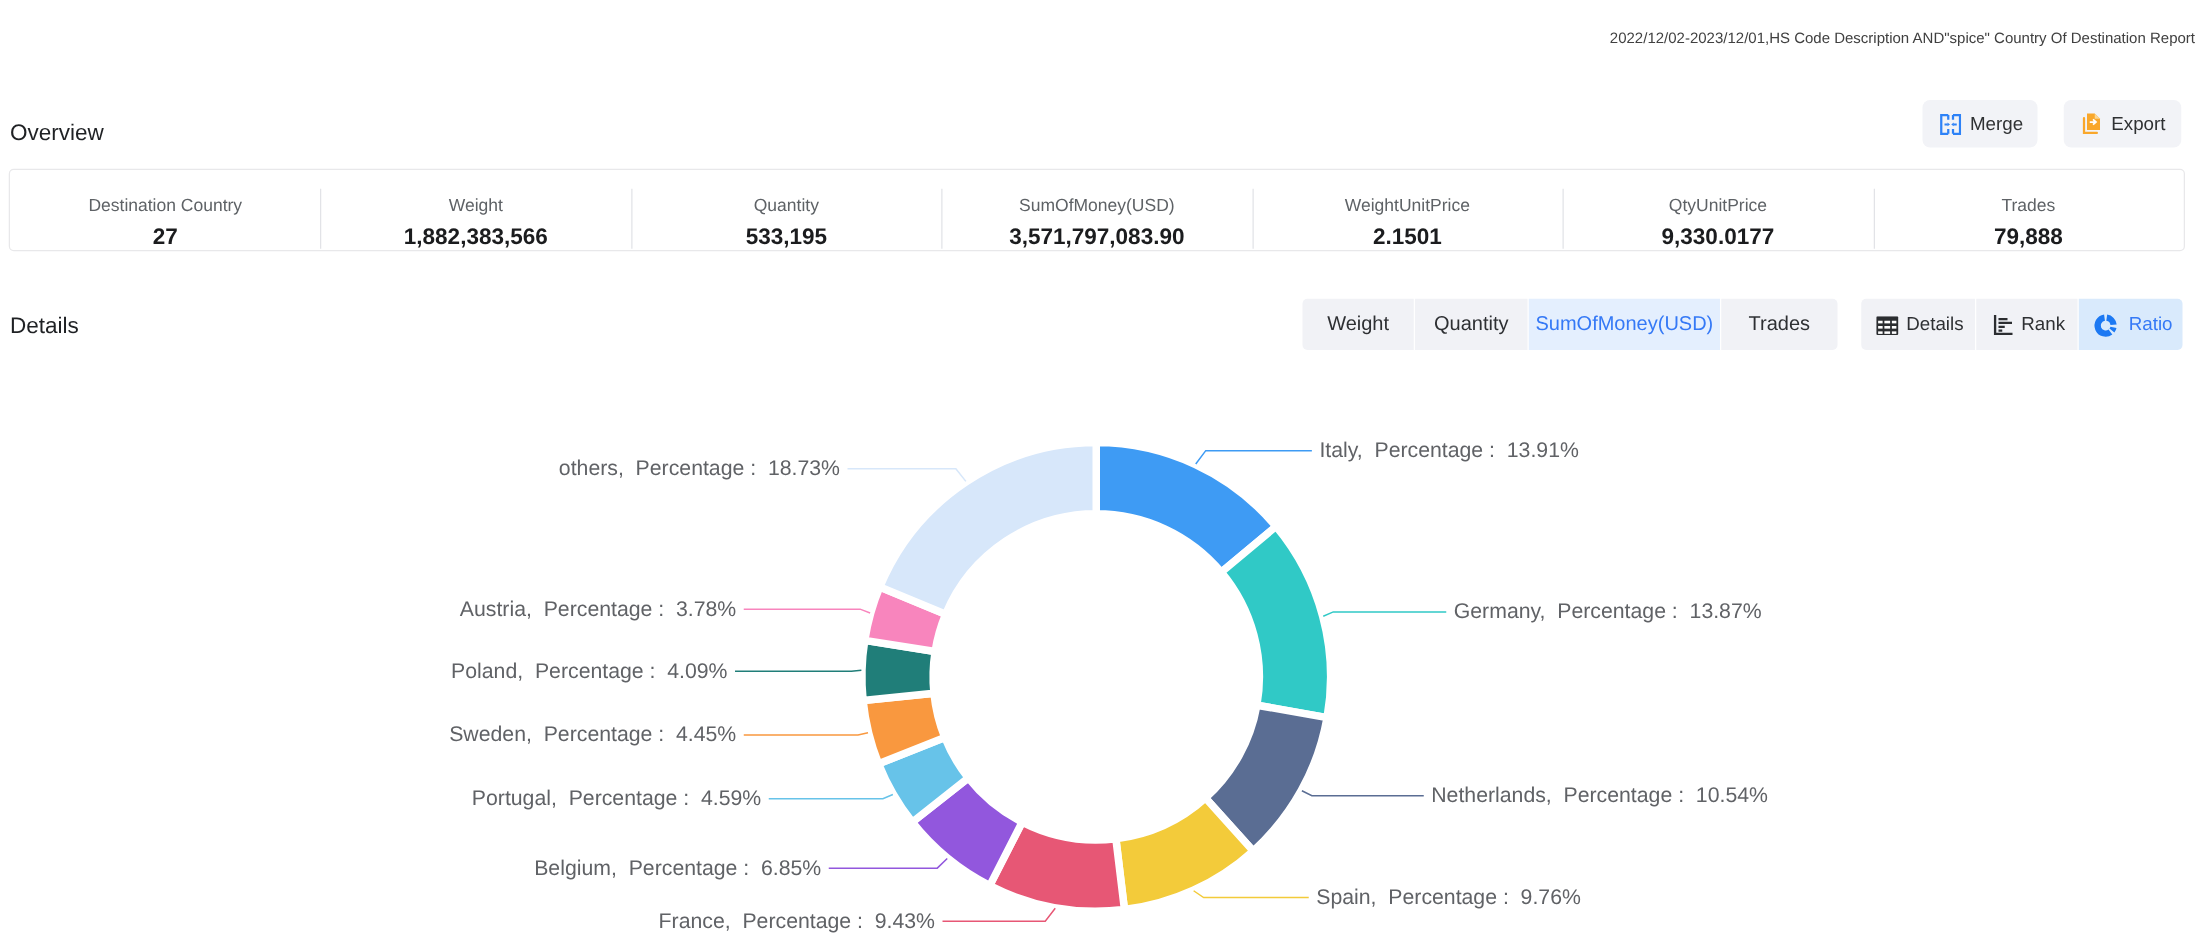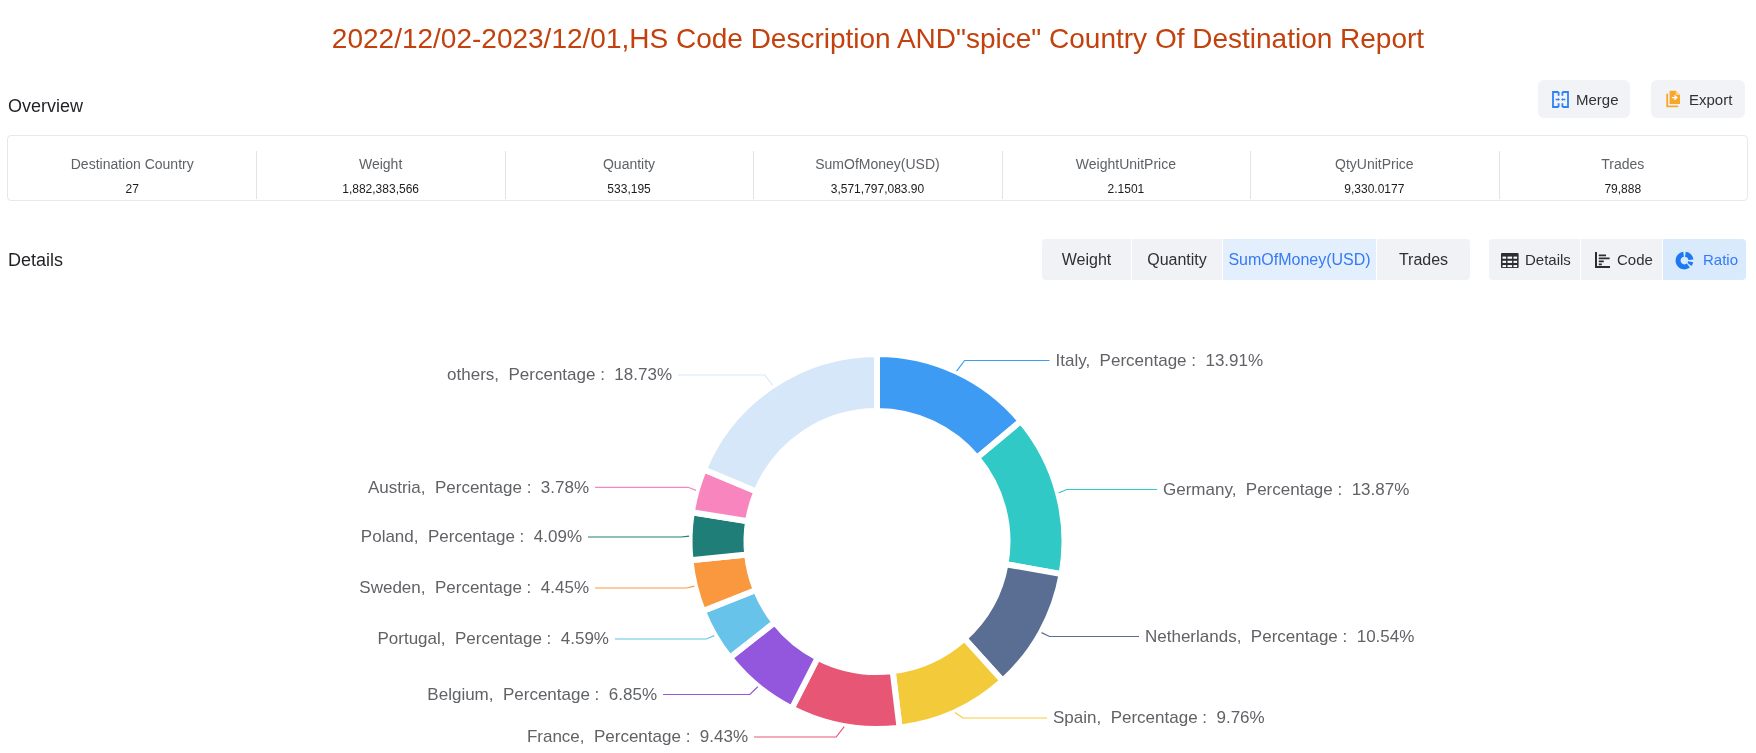--- a/index.html
+++ b/index.html
@@ -1,23 +1,23 @@
 <!DOCTYPE html>
 <html><head><meta charset="utf-8"><style>
 *{margin:0;padding:0;box-sizing:border-box}
 html,body{width:1756px;height:753px;background:#fff;font-family:"Liberation Sans",sans-serif;overflow:hidden;position:relative}
 .abs{position:absolute}
-.title{left:0;right:0;top:23px;text-align:center;font-size:28px;color:#c2410c}
+.title{left:0;right:0;top:23px;text-align:right;font-size:12px;color:#404040}
 .h2{font-size:18px;font-weight:normal;color:#1f2124}
 .btn{background:#f2f3f7;border-radius:6px;height:38px;font-size:15px;color:#2f3133}
 .statbox{left:7px;top:135px;width:1741px;height:66px;border:1px solid #e8e8ea;border-radius:4px;display:flex}
 .cell{flex:1;position:relative;text-align:center;padding-top:19px}
 .cell i{position:absolute;left:0;top:15px;height:48px;width:1px;background:#e2e3e7}
 .lab{font-size:14px;color:#5e6266;line-height:18px}
-.val{font-size:12px;font-weight:normal;color:#1b1c1e;line-height:24px;margin-top:4px}
+.val{font-size:18px;font-weight:bold;color:#1b1c1e;line-height:24px;margin-top:4px}
 .tabs{left:1042px;top:239px;display:flex;height:41px}
 .tab{height:41px;display:flex;align-items:center;justify-content:center;background:#f1f2f6;font-size:16px;color:#2e3033}
 .tab.sel{background:#e4effe;color:#3579f6}
 .bbtn{height:41px;background:#f1f2f6;font-size:15px;color:#2e3033}
 .bbtn.sel{background:#d9eafc;color:#3579f6}
 </style></head><body>
 <div class="abs title">2022/12/02-2023/12/01,HS Code Description AND"spice" Country Of Destination Report</div>
 <div class="abs h2" style="left:8px;top:96px">Overview</div>
 
 <div class="abs btn" style="left:1538px;top:80px;width:92px"></div>
@@ -101,21 +101,21 @@
       <rect x="12.5" y="12.1" width="3.6" height="2.0"></rect>
 </g>
   </svg>
 <span class="abs" style="left:1525px;top:250px;font-size:15px;color:#2e3033;line-height:19px">Details</span>
 
 <div class="abs bbtn" style="left:1581px;top:239px;width:81px"></div>
 <svg class="abs" style="left:1595px;top:252px" width="16" height="16" viewBox="0 0 16 16" fill="none" stroke="#2b2d30">
 <path d="M1 0 V15.1 H15" stroke-width="2"></path>
 <path d="M3.8 3.3 H11 M3.8 6.3 H14.6 M3.8 9.4 H8.8 M3.8 12.4 H6.8" stroke-width="1.8"></path>
 </svg>
-<span class="abs" style="left:1617px;top:250px;font-size:15px;color:#2e3033;line-height:19px">Code</span>
+<span class="abs" style="left:1617px;top:250px;font-size:15px;color:#2e3033;line-height:19px">Rank</span>
 
 <div class="abs bbtn sel" style="left:1663px;top:239px;width:83px;border-radius:0 4px 4px 0"></div>
 <svg class="abs" style="left:1675px;top:251px" width="19" height="19" viewBox="0 0 19 19">
     <path d="M10.39 3.16A6.4 6.4 0 0 1 15.86 8.83" fill="none" stroke="#1c79f3" stroke-width="5.0"></path>
     <path d="M15.76 10.83A6.4 6.4 0 0 1 14.54 13.44" fill="none" stroke="#1c79f3" stroke-width="5.0"></path>
     <path d="M13.35 14.61A6.4 6.4 0 1 1 8.61 3.16" fill="none" stroke="#1c79f3" stroke-width="5.0"></path>
   </svg>
 <span class="abs" style="left:1703px;top:250px;font-size:15px;color:#3579f6;line-height:19px">Ratio</span>
 
 <svg class="abs" style="left:0;top:0" width="1756" height="753" font-family="&quot;Liberation Sans&quot;,sans-serif">

